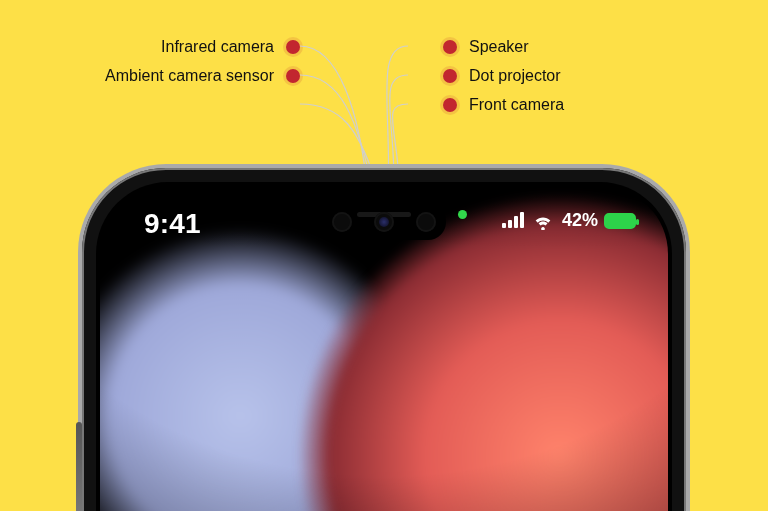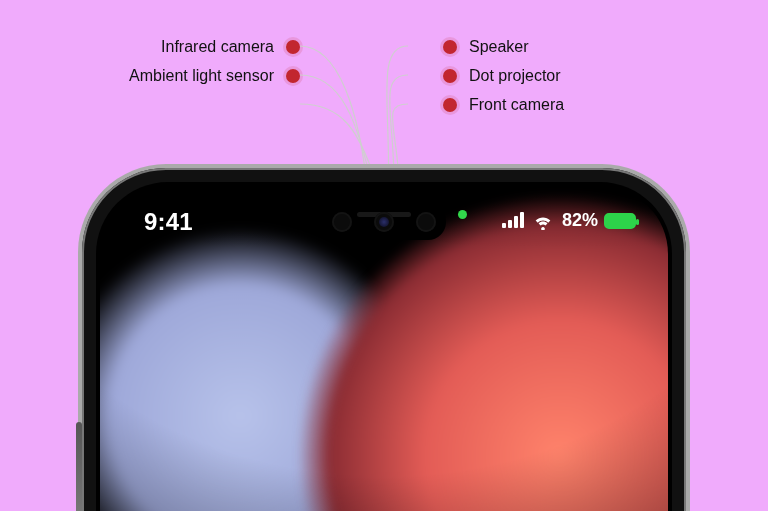--- a/index.html
+++ b/index.html
@@ -6,21 +6,21 @@
   html, body { width: 768px; height: 511px; overflow: hidden; }
   body {
     font-family: -apple-system, BlinkMacSystemFont, "Segoe UI", Helvetica, Arial, sans-serif;
     background: #fff;
     position: relative;
   }
   .canvas {
     position: relative;
     width: 768px;
     height: 511px;
-    background: #f0abfc;
+    background: #fde047;
   }
 
   
   .phone {
     position: absolute;
     left: 82px;
     top: 168px;
     width: 604px;
     height: 600px;
     border-radius: 84px;
@@ -81,21 +81,21 @@
     position: absolute;
     top: 22px;
     left: 0; right: 0;
     height: 32px;
     color: #fff;
   }
   .status-left {
     position: absolute;
     left: 44px; top: 0;
     font-weight: 600;
-    font-size: 24px;
+    font-size: 28px;
     letter-spacing: .2px;
   }
   .status-right {
     position: absolute;
     right: 32px; top: 2px;
     display: flex;
     align-items: center;
     gap: 8px;
   }
   .battery-pct {
@@ -192,21 +192,21 @@
 <body>
 
 <div class="canvas">
 
   <div class="labels-left">
     <div class="label-item">
       <span>Infrared camera</span>
       <span class="dot"></span>
     </div>
     <div class="label-item">
-      <span>Ambient light sensor</span>
+      <span>Ambient camera sensor</span>
       <span class="dot"></span>
     </div>
   </div>
 
   <div class="labels-right">
     <div class="label-item">
       <span class="dot"></span>
       <span>Speaker</span>
     </div>
     <div class="label-item">
@@ -264,20 +264,20 @@
           </span>
           <span class="wifi">
             <svg viewBox="0 0 24 18">
                 <g fill="#fff">
                   <path d="M12 15.5a2 2 0 1 0 0.001 0"></path>
                   <path d="M4 8.5c4.5-4.5 11.5-4.5 16 0l-2.3 2.3c-3.2-3.2-8.2-3.2-11.4 0L4 8.5z"></path>
                   <path d="M7.2 11.7c2.7-2.7 7-2.7 9.7 0l-2.3 2.3c-1.4-1.4-3.7-1.4-5.1 0l-2.3-2.3z"></path>
                 </g>
               </svg>
           </span>
-          <span class="battery-pct">82%</span>
+          <span class="battery-pct">42%</span>
           <span class="battery-shell"></span>
         </div>
       </div>
     </div>
   </div>
 
 </div>
 
 </body></html>

